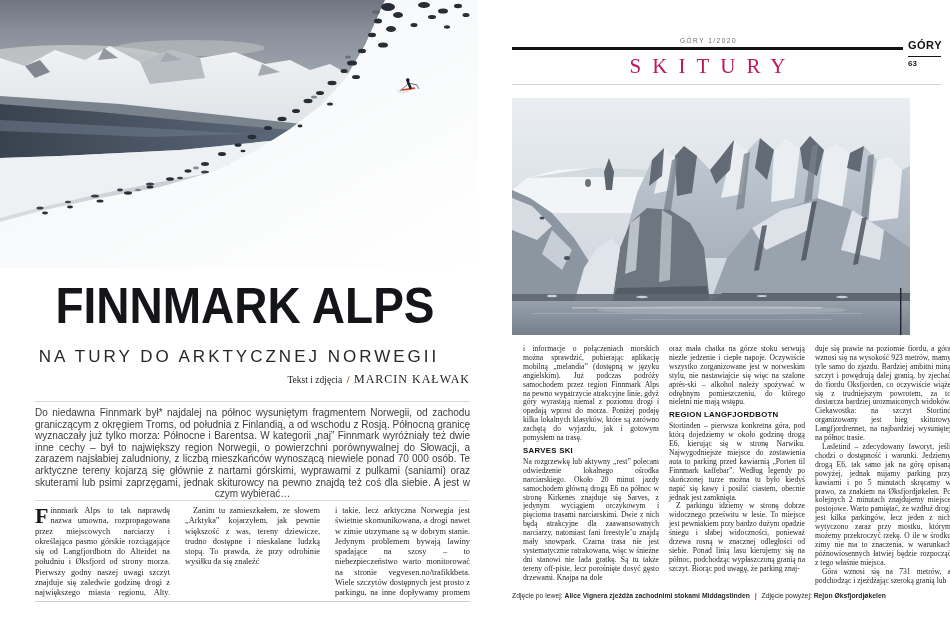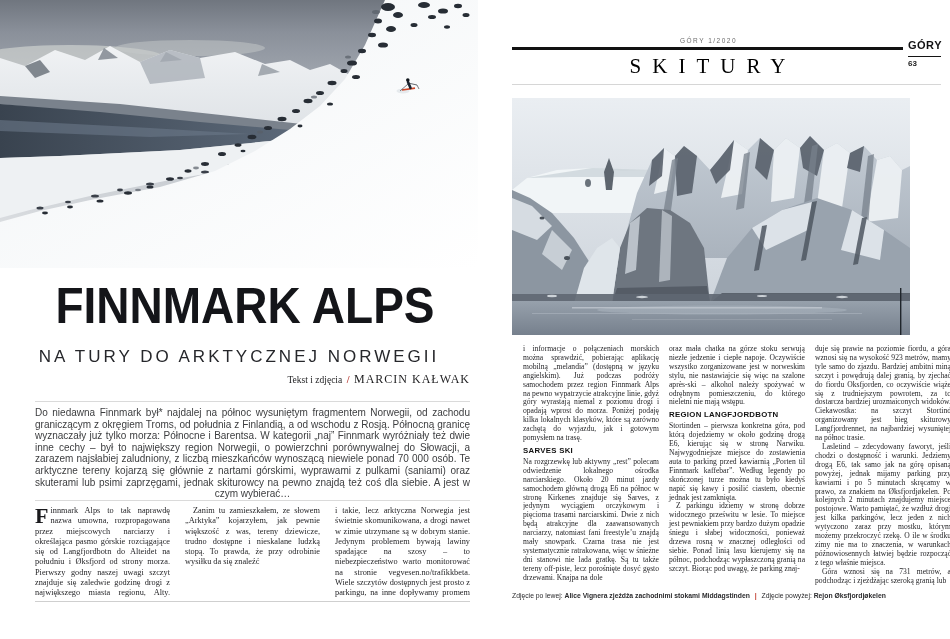--- a/index.html
+++ b/index.html
@@ -34,21 +34,21 @@
   .dropcap{float:left;font-size:22px;line-height:18px;padding:1px 2px 0 0;font-weight:bold;color:#1a1a1d;}
   .lp-foot-rule{left:35px;top:601px;width:435px;border-top:1px solid #cfcfcf;}
   .lp-footnote{position:absolute;left:35px;top:605px;width:435px;font-size:7.8px;color:#333;}
 
   
   .rp{position:absolute;left:500px;top:0;width:450px;height:639px;}
   .rp-issue{position:absolute;left:12px;top:37px;width:393px;text-align:center;
     font-family:"Liberation Sans",sans-serif;font-size:6.5px;letter-spacing:1.5px;color:#6c6c6c;}
   .rp-thick{position:absolute;left:12px;top:47px;width:391px;height:3px;background:#121212;}
   .rp-section{position:absolute;left:12px;top:54px;width:391px;text-align:center;
-    font-size:21px;letter-spacing:11px;text-indent:11px;color:#000000;}
+    font-size:21px;letter-spacing:11px;text-indent:11px;color:#be185d;}
   .rp-logo{position:absolute;left:408px;top:39px;width:34px;font-family:"Liberation Sans",sans-serif;
     font-weight:bold;font-size:11px;letter-spacing:.5px;color:#101012;}
   .rp-logo-rule{position:absolute;left:408px;top:56px;width:33px;border-top:1.5px solid #141414;}
   .rp-pageno{position:absolute;left:408px;top:59px;font-family:"Liberation Sans",sans-serif;
     font-weight:bold;font-size:8px;color:#1c1c1c;}
   .rp-thin{position:absolute;left:12px;top:84px;width:429px;border-top:1px solid #d6d6d6;}
   .rp-photo{position:absolute;left:12px;top:98px;width:398px;height:237px;overflow:hidden;}
   .rp-photo svg{display:block;}
   .rp-cols{position:absolute;left:23px;top:345px;width:429px;height:242px;display:flex;gap:10px;overflow:hidden;}
   .rp-col{width:136px;font-size:7.6px;line-height:8.9px;text-align:justify;color:#1f1f22;}

